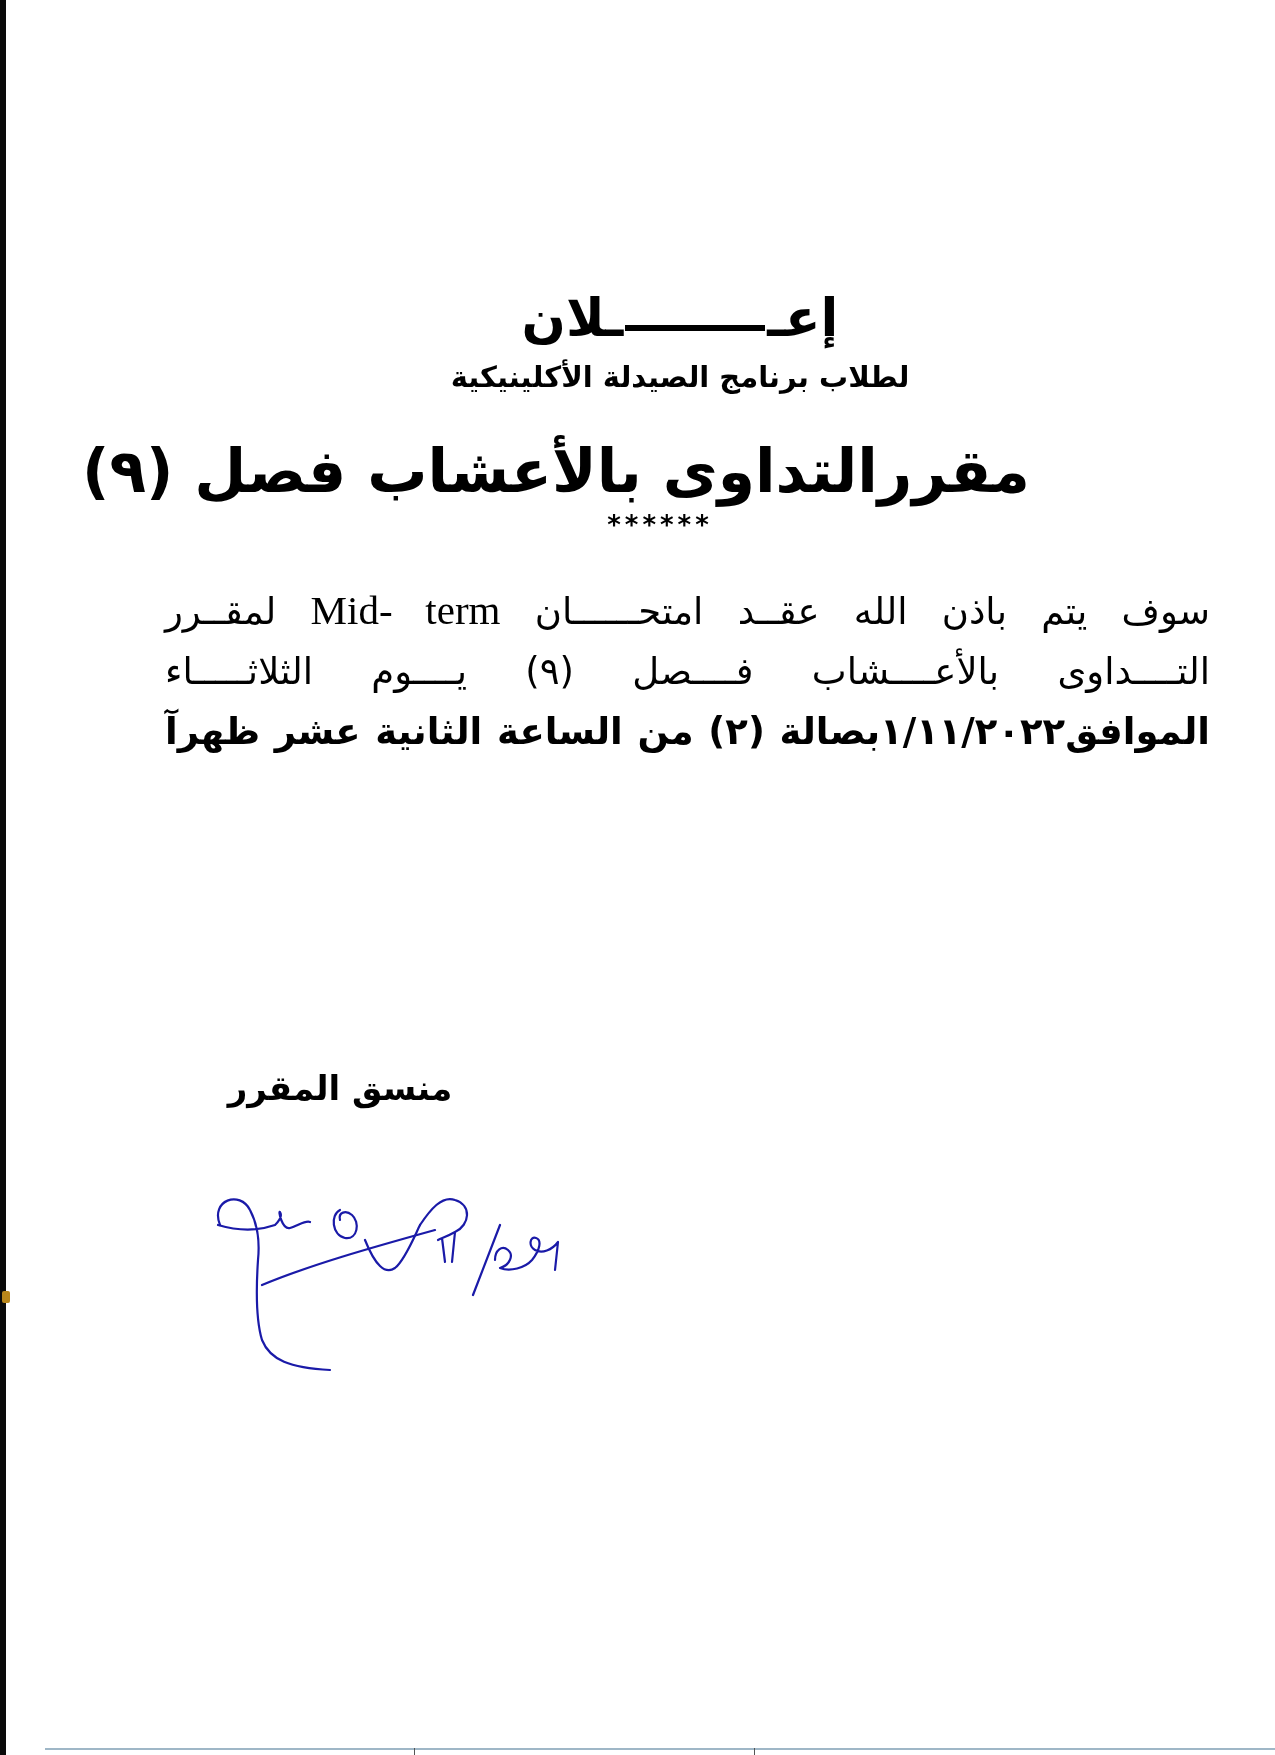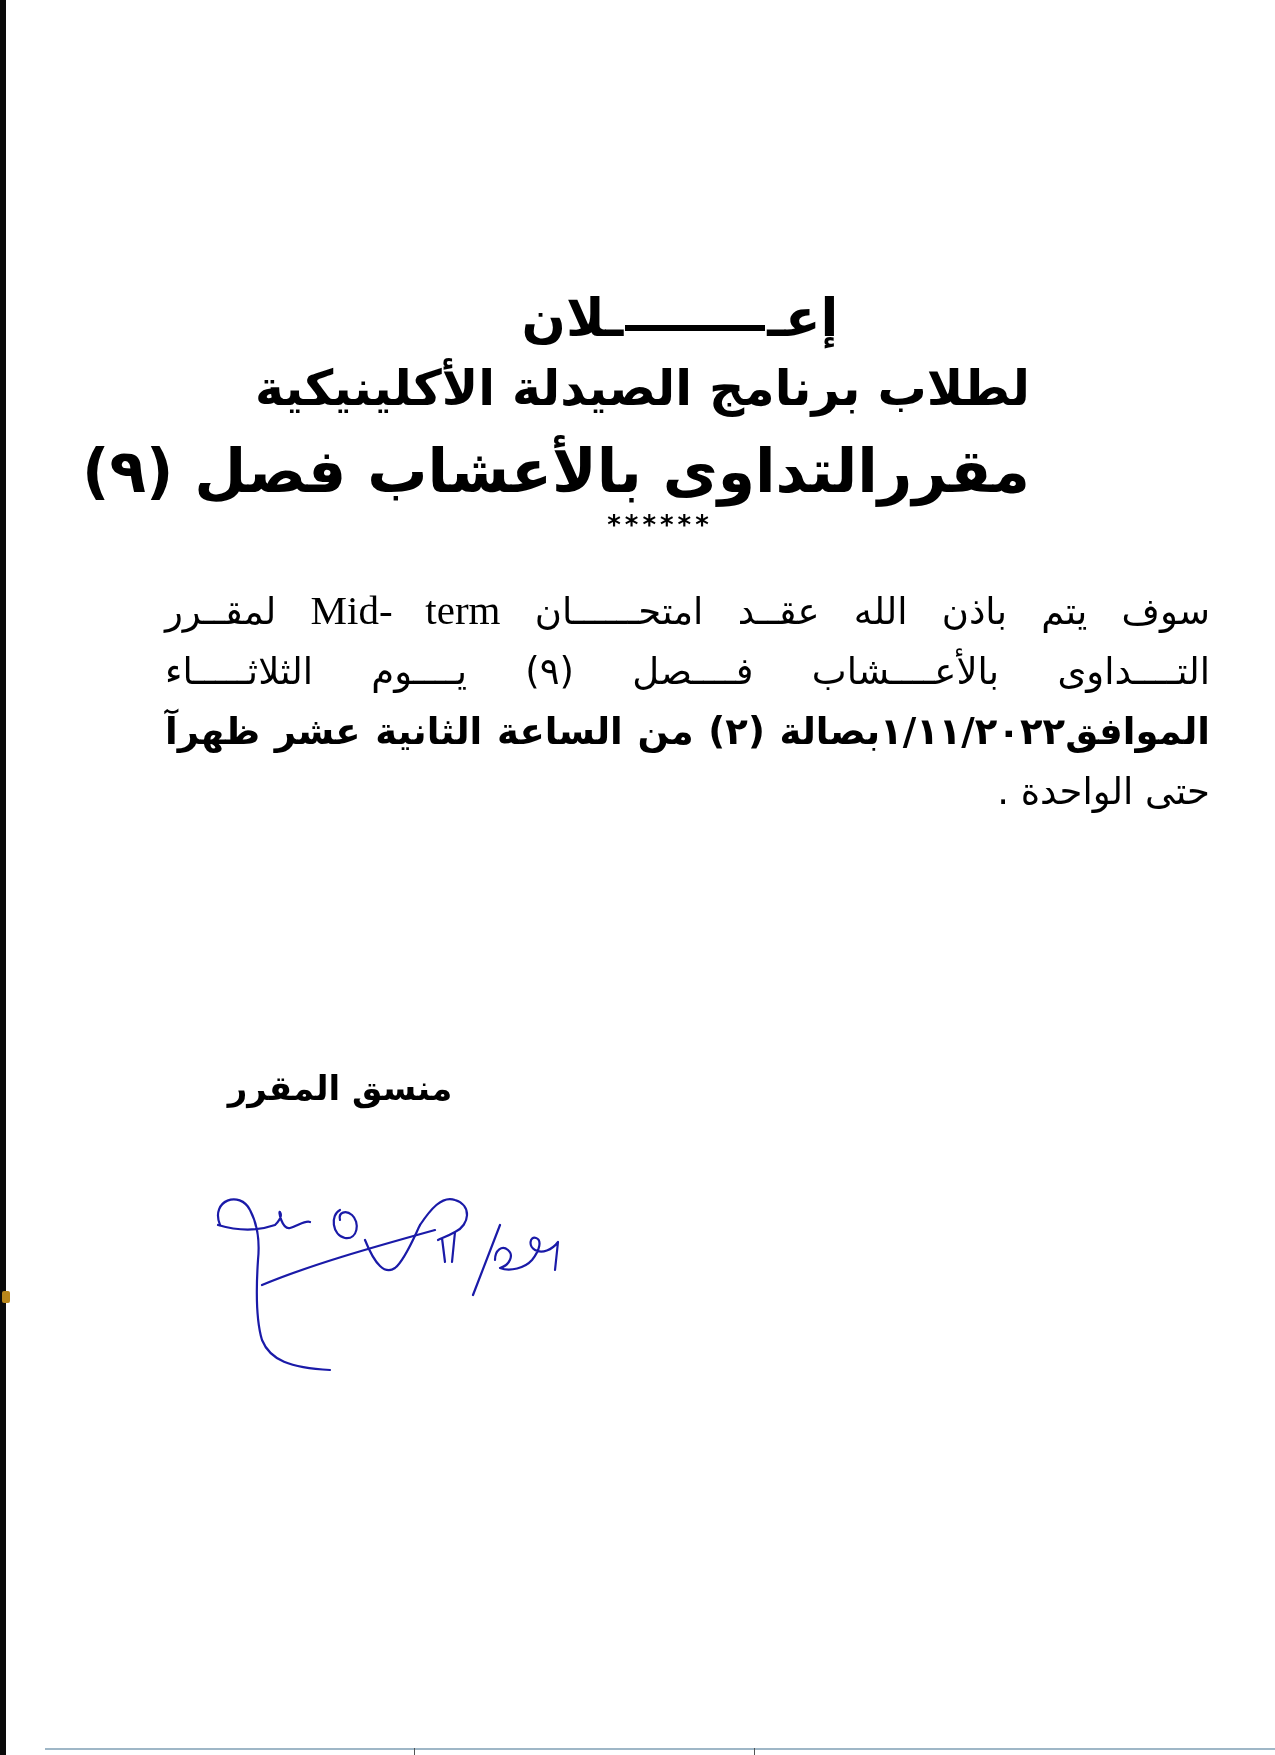--- a/index.html
+++ b/index.html
@@ -72,21 +72,21 @@
       background: #000;
       vertical-align: middle;
       margin: 0 2px;
       position: relative;
       top: 6px;
     }
     .h-students {
       top: 360px;
       left: 330px;
       width: 700px;
-      font-size: 49px;
+      font-size: 29px;
     }
     .h-course {
       top: 436px;
       left: 330px;
       width: 700px;
       font-size: 60px;
       text-align: right;
     }
     .stars {
       position: absolute;
@@ -178,21 +178,20 @@
 <div class="heading h-students">لطلاب برنامج الصيدلة الأكلينيكية</div>
 
 <div class="heading h-course">مقررالتداوى بالأعشاب فصل (٩)</div>
 
 <div class="stars">******</div>
 
 <div class="body-text">
   <span class="body-line"><span>سوف يتم باذن الله عقــد امتحــــــان</span> <span class="latin">Mid- term</span> <span>لمقــرر</span></span>
   <span class="body-line">التــــداوى بالأعــــشاب فــــصل (٩) يــــوم الثلاثـــــاء</span>
   <span class="body-line bold-line">الموافق١/١١/٢٠٢٢بصالة (٢) من الساعة الثانية عشر ظهرآ</span>
-  <span class="body-line last">حتى الواحدة .</span>
 </div>
 
 <div class="signature-block">
   <div class="sig-title">منسق المقرر</div>
 </div>
 
 <svg class="signature-svg" viewBox="0 0 400 200" xmlns="http://www.w3.org/2000/svg">
   <g fill="none" stroke="#1a1aa8" stroke-width="2.2" stroke-linecap="round" stroke-linejoin="round">
 
     <path d="M40 45 C 30 20, 60 10, 70 30 C 78 45, 80 60, 78 80 C 76 110, 76 140, 82 160 C 90 180, 110 188, 150 190"></path>

